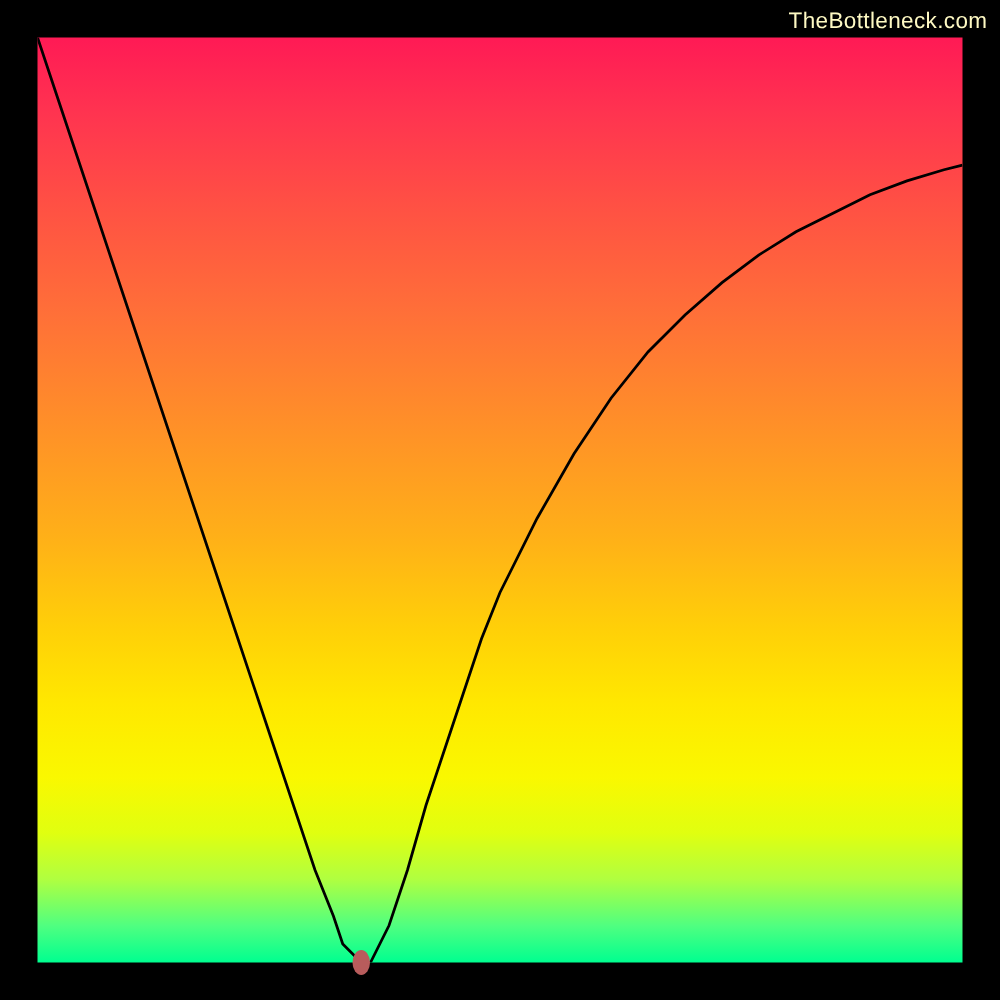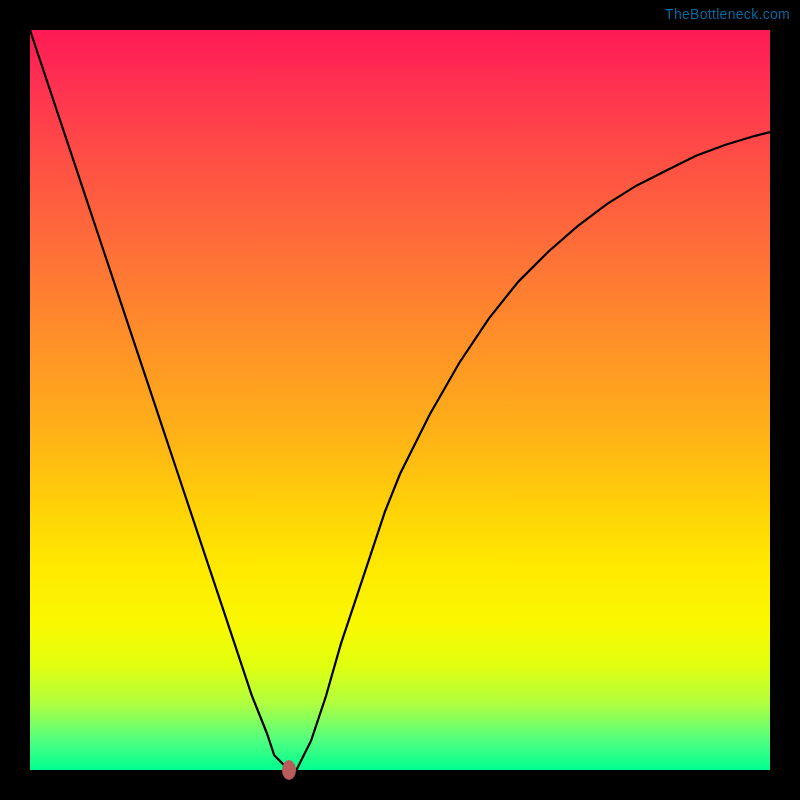--- a/index.html
+++ b/index.html
@@ -38,22 +38,22 @@
       #e0ff10 86%,
       #b0ff40 91%,
       #50ff80 96%,
       #00ff90 100%
     );
   }
   .watermark {
     position: absolute;
     top: 6px;
     right: 10px;
-    color: #0369a1;
-    font-size: 14px;
+    color: #fef9c3;
+    font-size: 18px;
     letter-spacing: 0.3px;
     font-weight: 400;
     user-select: none;
   }
   svg.curve {
     position: absolute;
     left: 0;
     top: 0;
     width: 100%;
     height: 100%;

